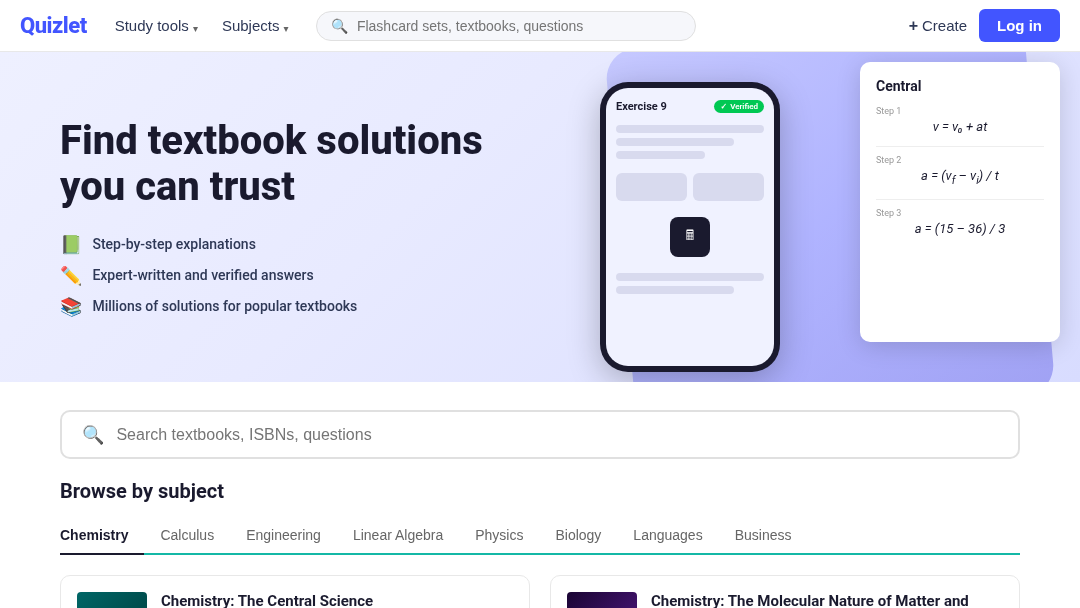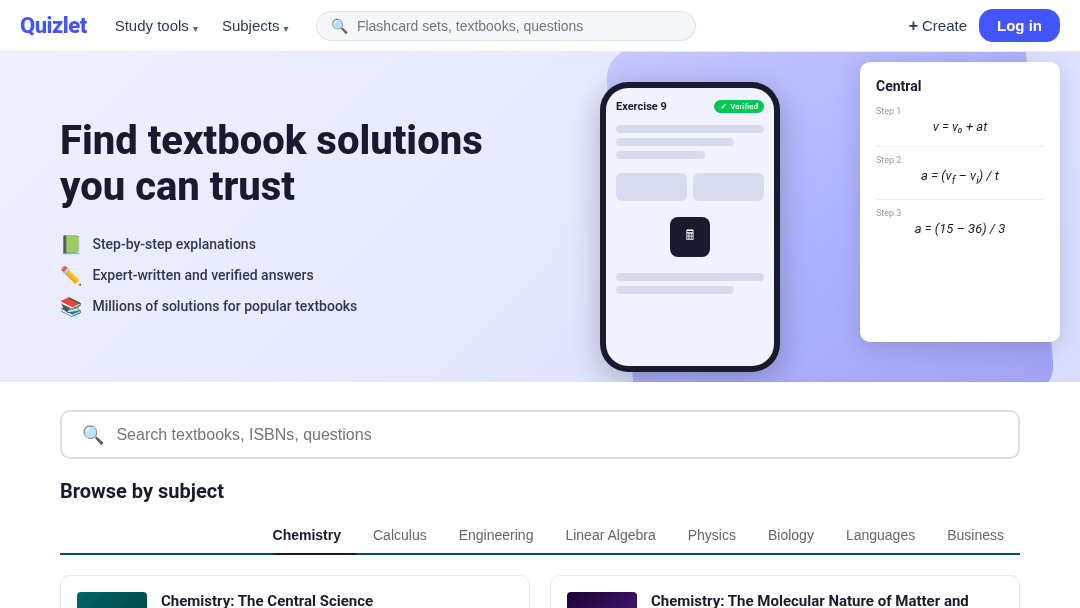--- a/index.html
+++ b/index.html
@@ -25,21 +25,21 @@
       border: none; background: transparent; font-size: 14px; color: #666; outline: none; width: 100%;
     }
     .search-icon-small { color: #999; font-size: 14px; }
     .nav-right { margin-left: auto; display: flex; align-items: center; gap: 12px; }
     .create-btn {
       display: flex; align-items: center; gap: 4px; background: none; border: none;
       font-size: 15px; font-weight: 500; color: #2e3856; cursor: pointer;
     }
     .plus { font-size: 16px; font-weight: 600; }
     .login-btn {
-      background: #4255ff; color: #fff; border: none; border-radius: 14px;
+      background: #4255ff; color: #fff; border: none; border-radius: 6px;
       padding: 8px 18px; font-size: 15px; font-weight: 600; cursor: pointer;
     }
 
     
     .hero {
       background: linear-gradient(135deg, #eef0ff 0%, #e8eaff 40%, #d8dcff 100%);
       position: relative; height: 330px; overflow: hidden; display: flex; align-items: center;
     }
     .hero-content { padding: 40px 60px; z-index: 2; max-width: 560px; }
     .hero-title { font-size: 40px; font-weight: 800; color: #1a1a2e; line-height: 1.15; margin-bottom: 24px; }
@@ -103,21 +103,21 @@
     .main-search input {
       border: none; font-size: 16px; color: #999; outline: none; width: 100%;
     }
     .search-icon-main { color: #999; font-size: 18px; }
 
     
     .browse-section { padding: 0 60px; background: #fff; }
     .browse-title { font-size: 20px; font-weight: 700; color: #1a1a2e; margin-bottom: 16px; }
 
     
-    .subject-tabs { display: flex; gap: 0; border-bottom: 2px solid #0c4a6e; margin-bottom: 20px; justify-content: flex-end; }
+    .subject-tabs { display: flex; gap: 0; border-bottom: 2px solid #14b8a6; margin-bottom: 20px; }
     .tab {
       padding: 8px 16px 10px; font-size: 14px; font-weight: 500; color: #666;
       cursor: pointer; border-bottom: 2px solid transparent; margin-bottom: -2px;
       background: none; border-top: none; border-left: none; border-right: none;
     }
     .tab.active { color: #1a1a2e; border-bottom-color: #1a1a2e; font-weight: 600; }
     .tab:first-child { padding-left: 0; }
 
     
     .books-grid { display: flex; gap: 20px; }

